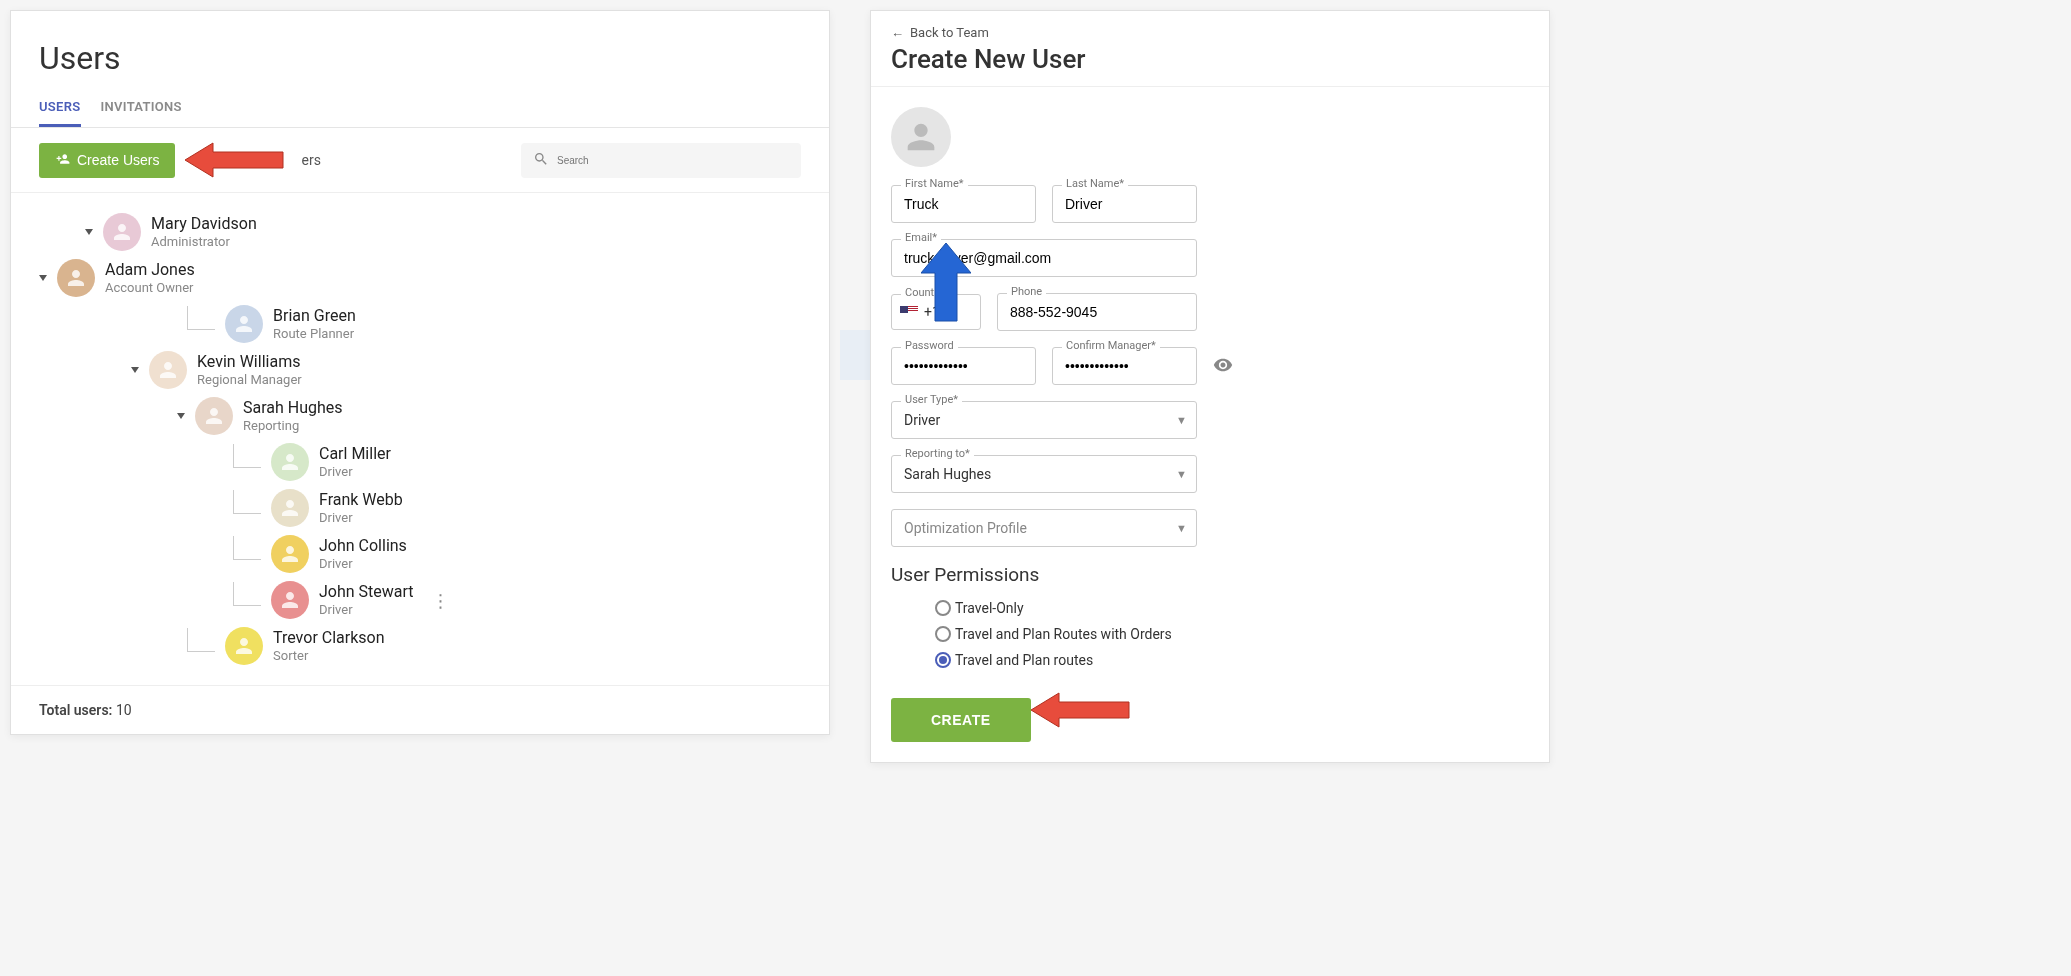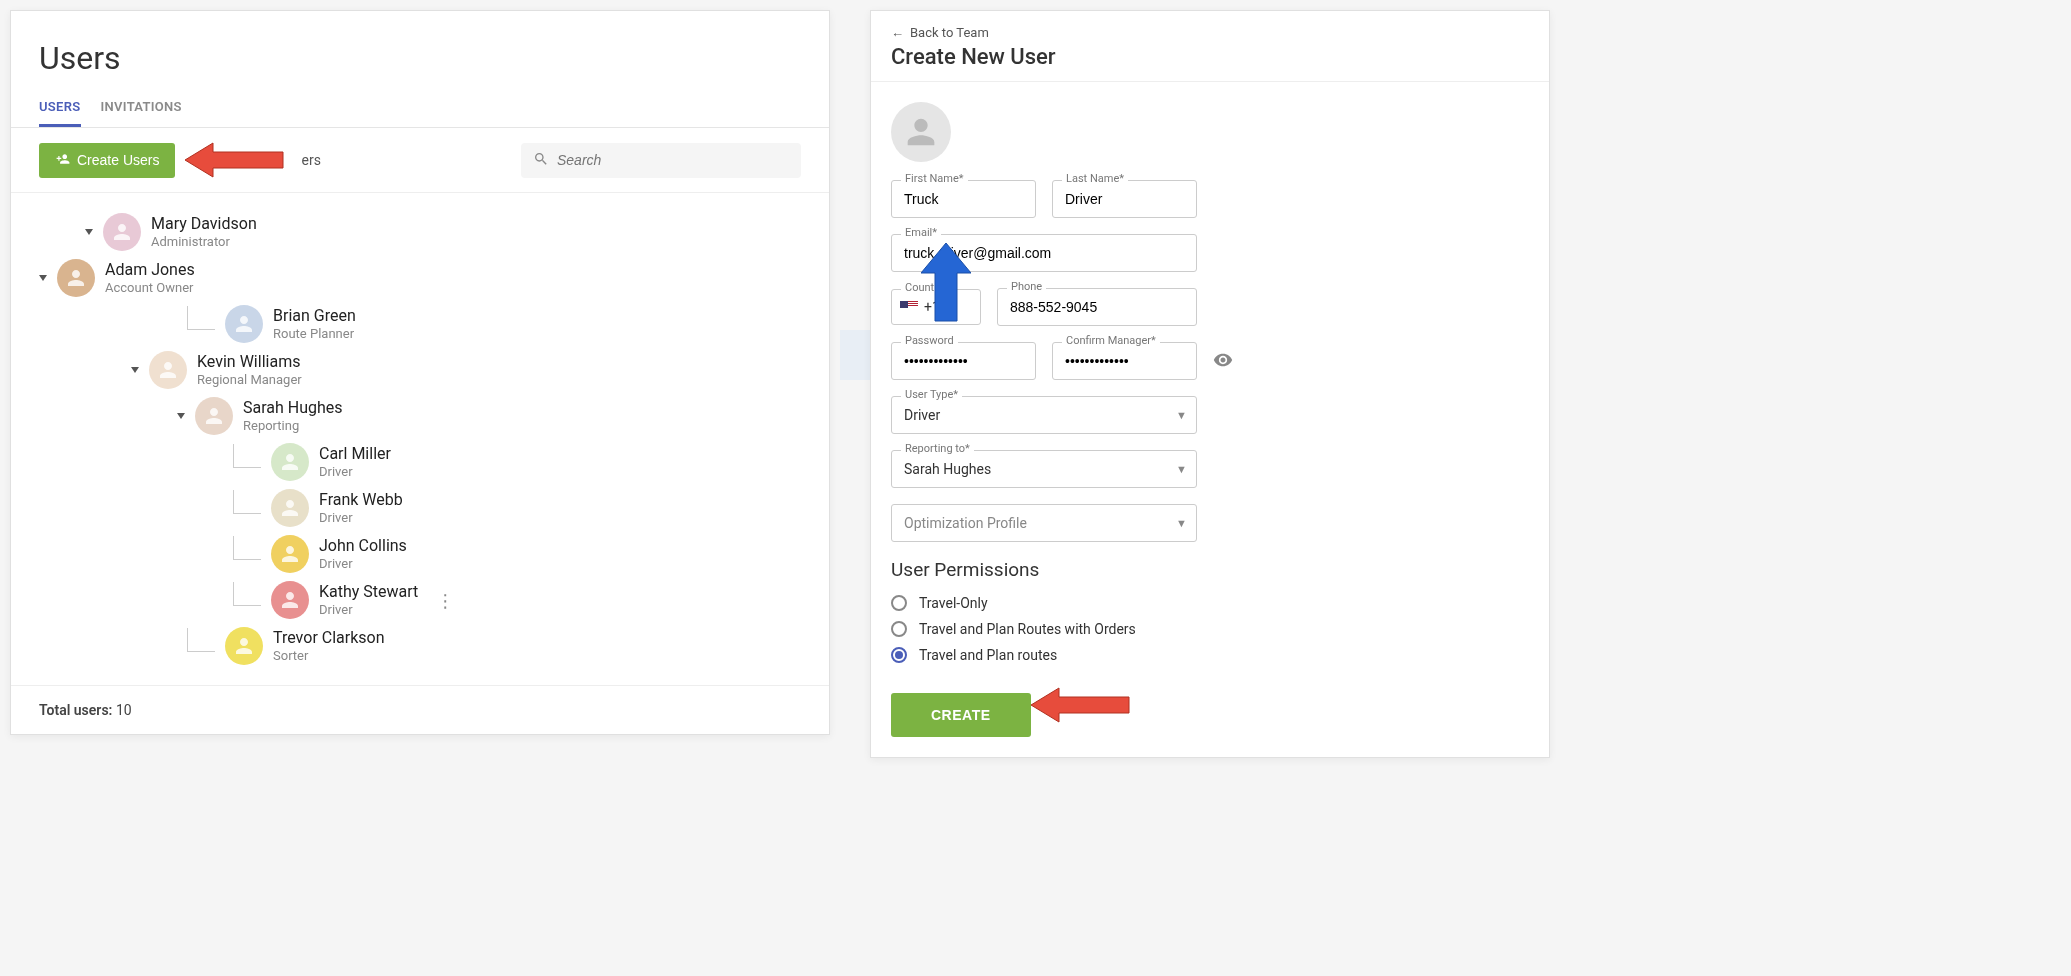--- a/index.html
+++ b/index.html
@@ -90,22 +90,21 @@
   padding: 8px 12px;
   width: 280px;
   gap: 8px;
   color: #888;
 }
 .search-input {
   border: none;
   background: transparent;
   outline: none;
   flex: 1;
-  font-size: 14px;
-  font-style: italic;
+  font-size: 10px;
 }
 .tree {
   padding: 16px 28px;
   flex: 1;
 }
 .node {
   display: flex;
   align-items: center;
   gap: 10px;
   padding: 4px 0;
@@ -180,21 +179,21 @@
 .back-link {
   display: flex;
   align-items: center;
   gap: 6px;
   padding: 14px 20px 4px;
   font-size: 13px;
   color: #555;
   cursor: pointer;
 }
 .right-title {
-  font-size: 22px;
+  font-size: 26px;
   font-weight: 500;
   padding: 0 20px 12px;
   border-bottom: 1px solid #eee;
 }
 .form {
   padding: 20px;
 }
 .avatar-placeholder {
   width: 60px;
   height: 60px;
@@ -258,23 +257,24 @@
 }
 .eye-icon { color: #888; cursor: pointer; flex: 0 0 auto; }
 .section-title {
   font-size: 19px;
   font-weight: 400;
   margin: 10px 0 14px;
 }
 .radio-row {
   display: flex;
   align-items: flex-end;
-  gap: 12px;
+  gap: 4px;
   margin-bottom: 10px;
   cursor: pointer;
+  margin-left: 44px;
 }
 .radio {
   width: 16px;
   height: 16px;
   border: 2px solid #888;
   border-radius: 50%;
   display: inline-flex;
   align-items: center;
   justify-content: center;
 }
@@ -446,21 +446,21 @@
           </span>
         </div>
         <div class="node indent-4">
           <span class="connector"></span>
           <span class="avatar" style="background:#e89090;">
             <svg width="24" height="24" viewBox="0 0 24 24" fill="rgba(255,255,255,0.8)">
               <path d="M12 12c2.2 0 4-1.8 4-4s-1.8-4-4-4-4 1.8-4 4 1.8 4 4 4zm0 2c-2.7 0-8 1.3-8 4v2h16v-2c0-2.7-5.3-4-8-4z"></path>
             </svg>
           </span>
           <span class="node-text">
-            <div class="node-name">Kathy Stewart</div>
+            <div class="node-name">John Stewart</div>
             <div class="node-role">Driver</div>
           </span>
           <span class="more-icon">⋮</span>
         </div>
         <div class="node indent-3">
           <span class="connector"></span>
           <span class="avatar" style="background:#f0e060;">
             <svg width="24" height="24" viewBox="0 0 24 24" fill="rgba(255,255,255,0.8)">
               <path d="M12 12c2.2 0 4-1.8 4-4s-1.8-4-4-4-4 1.8-4 4 1.8 4 4 4zm0 2c-2.7 0-8 1.3-8 4v2h16v-2c0-2.7-5.3-4-8-4z"></path>
             </svg>

